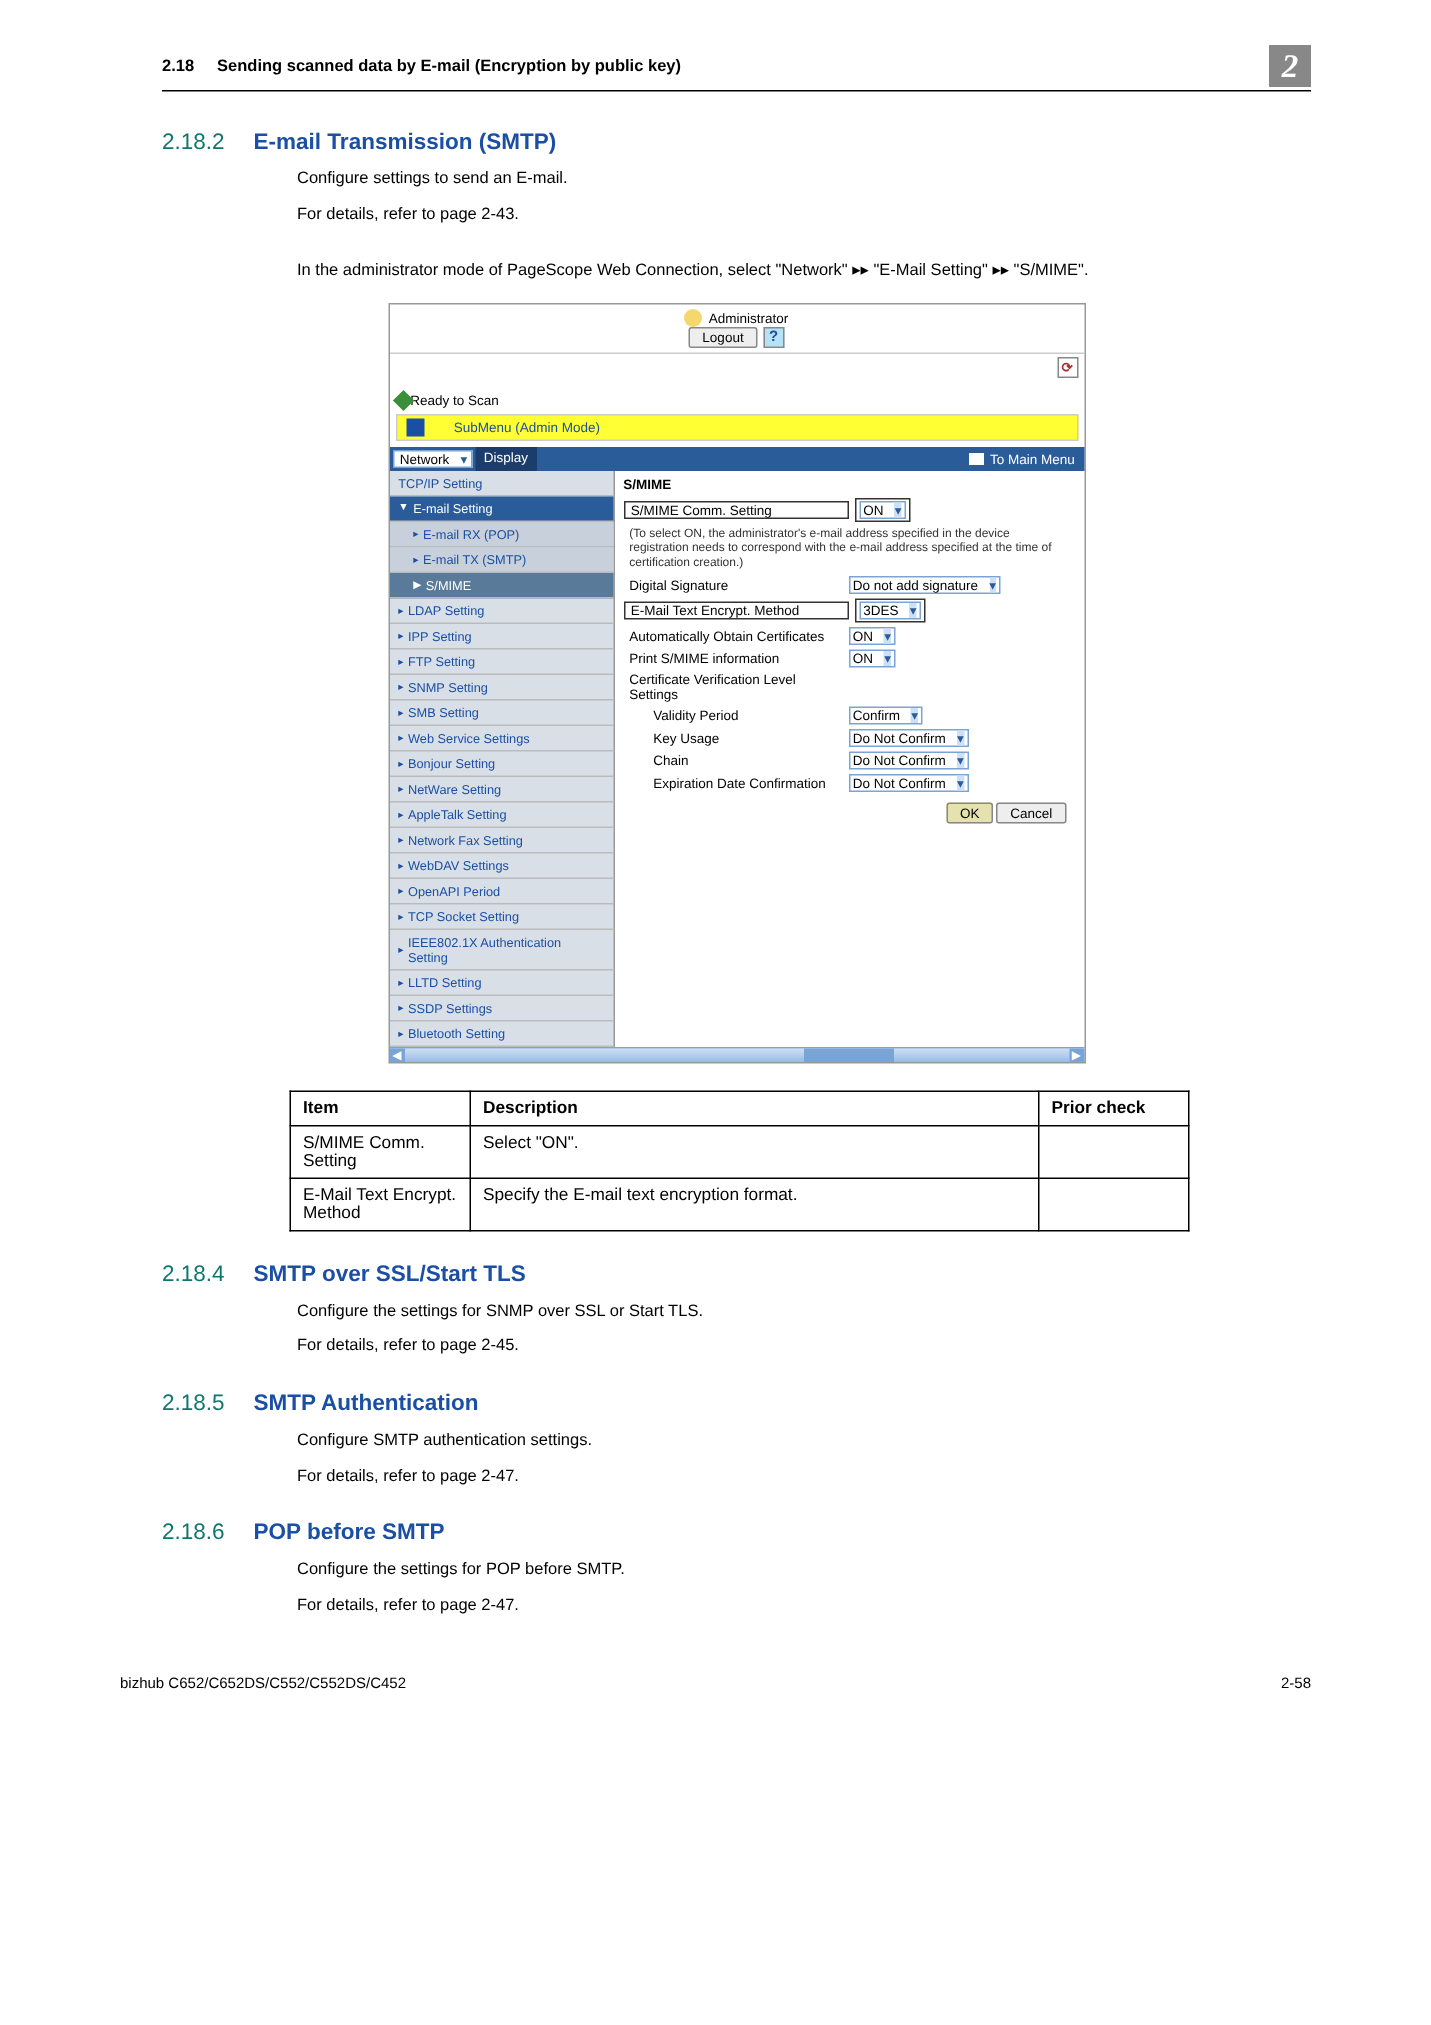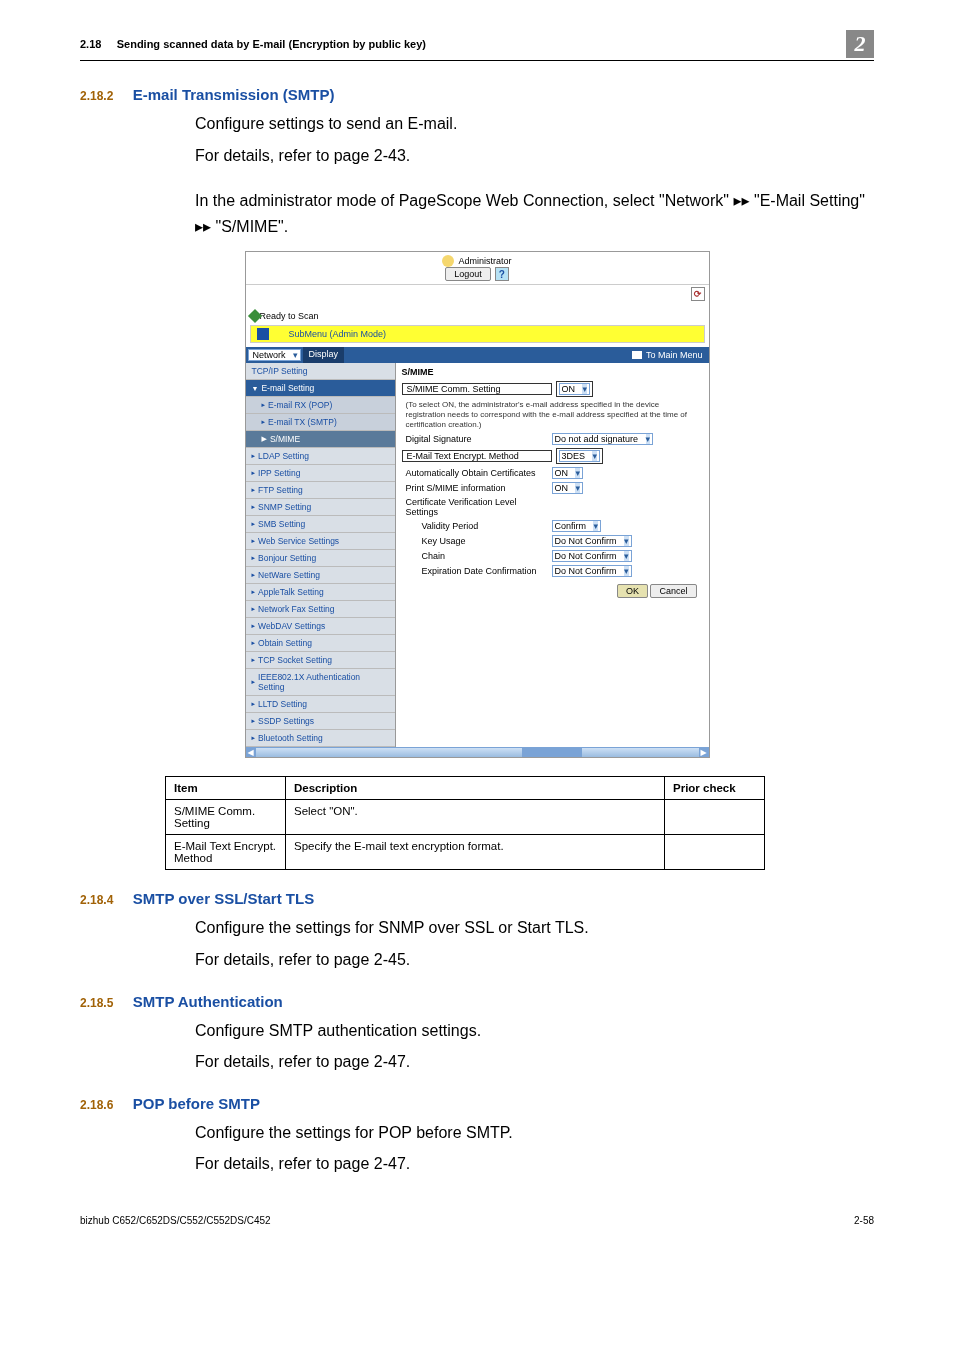--- a/index.html
+++ b/index.html
@@ -6,21 +6,21 @@
   body {
     margin: 0;
     padding: 0;
     font-family: Arial, Helvetica, sans-serif;
     background: #fff;
     color: #000;
     font-size: 12px;
     width: 954px;
   }
   .page {
-    padding: 30px 80px 20px 80px;
+    padding: 30px 80px 20px 108px;
     position: relative;
   }
   .header-bar {
     border-bottom: 1px solid #000;
     padding-bottom: 2px;
     margin-bottom: 25px;
     display: flex;
     align-items: center;
     justify-content: space-between;
   }
@@ -31,24 +31,24 @@
   .header-right {
     width: 28px; height: 28px;
     background: #888;
     color: #fff;
     font-style: italic;
     font-weight: bold;
     font-size: 22px;
     display:flex; align-items:center; justify-content:center;
     font-family: Georgia, serif;
   }
-  .sec-num { color: #a16207; font-weight: bold; font-size: 12px; }
+  .sec-num { color: #0f766e; font-weight: normal; font-size: 15px; }
   .sec-title { color: #1a4fa3; font-weight: bold; font-size: 15px; margin-left: 16px;}
   .sec-row { margin-bottom: 8px; }
-  .body-text { margin-left: 115px; font-size: 16px; line-height: 1.6; margin-bottom: 6px;}
+  .body-text { margin-left: 90px; font-size: 11px; line-height: 1.6; margin-bottom: 6px;}
   .screenshot {
     margin: 12px auto 18px auto;
     width: 465px;
     border: 1px solid #999;
     font-size: 9px;
     background:#fff;
   }
   .ss-top {
     display:flex; align-items:center; justify-content:space-between;
     padding: 3px 4px;
@@ -228,21 +228,21 @@
           <div class="ss-nav-item ">
             <span class="ss-tri">▸</span>
             <span>Network Fax Setting</span>
           </div>
           <div class="ss-nav-item ">
             <span class="ss-tri">▸</span>
             <span>WebDAV Settings</span>
           </div>
           <div class="ss-nav-item ">
             <span class="ss-tri">▸</span>
-            <span>Obtain Setting</span>
+            <span>OpenAPI Period</span>
           </div>
           <div class="ss-nav-item ">
             <span class="ss-tri">▸</span>
             <span>TCP Socket Setting</span>
           </div>
           <div class="ss-nav-item ">
             <span class="ss-tri">▸</span>
             <span>IEEE802.1X Authentication Setting</span>
           </div>
           <div class="ss-nav-item ">

